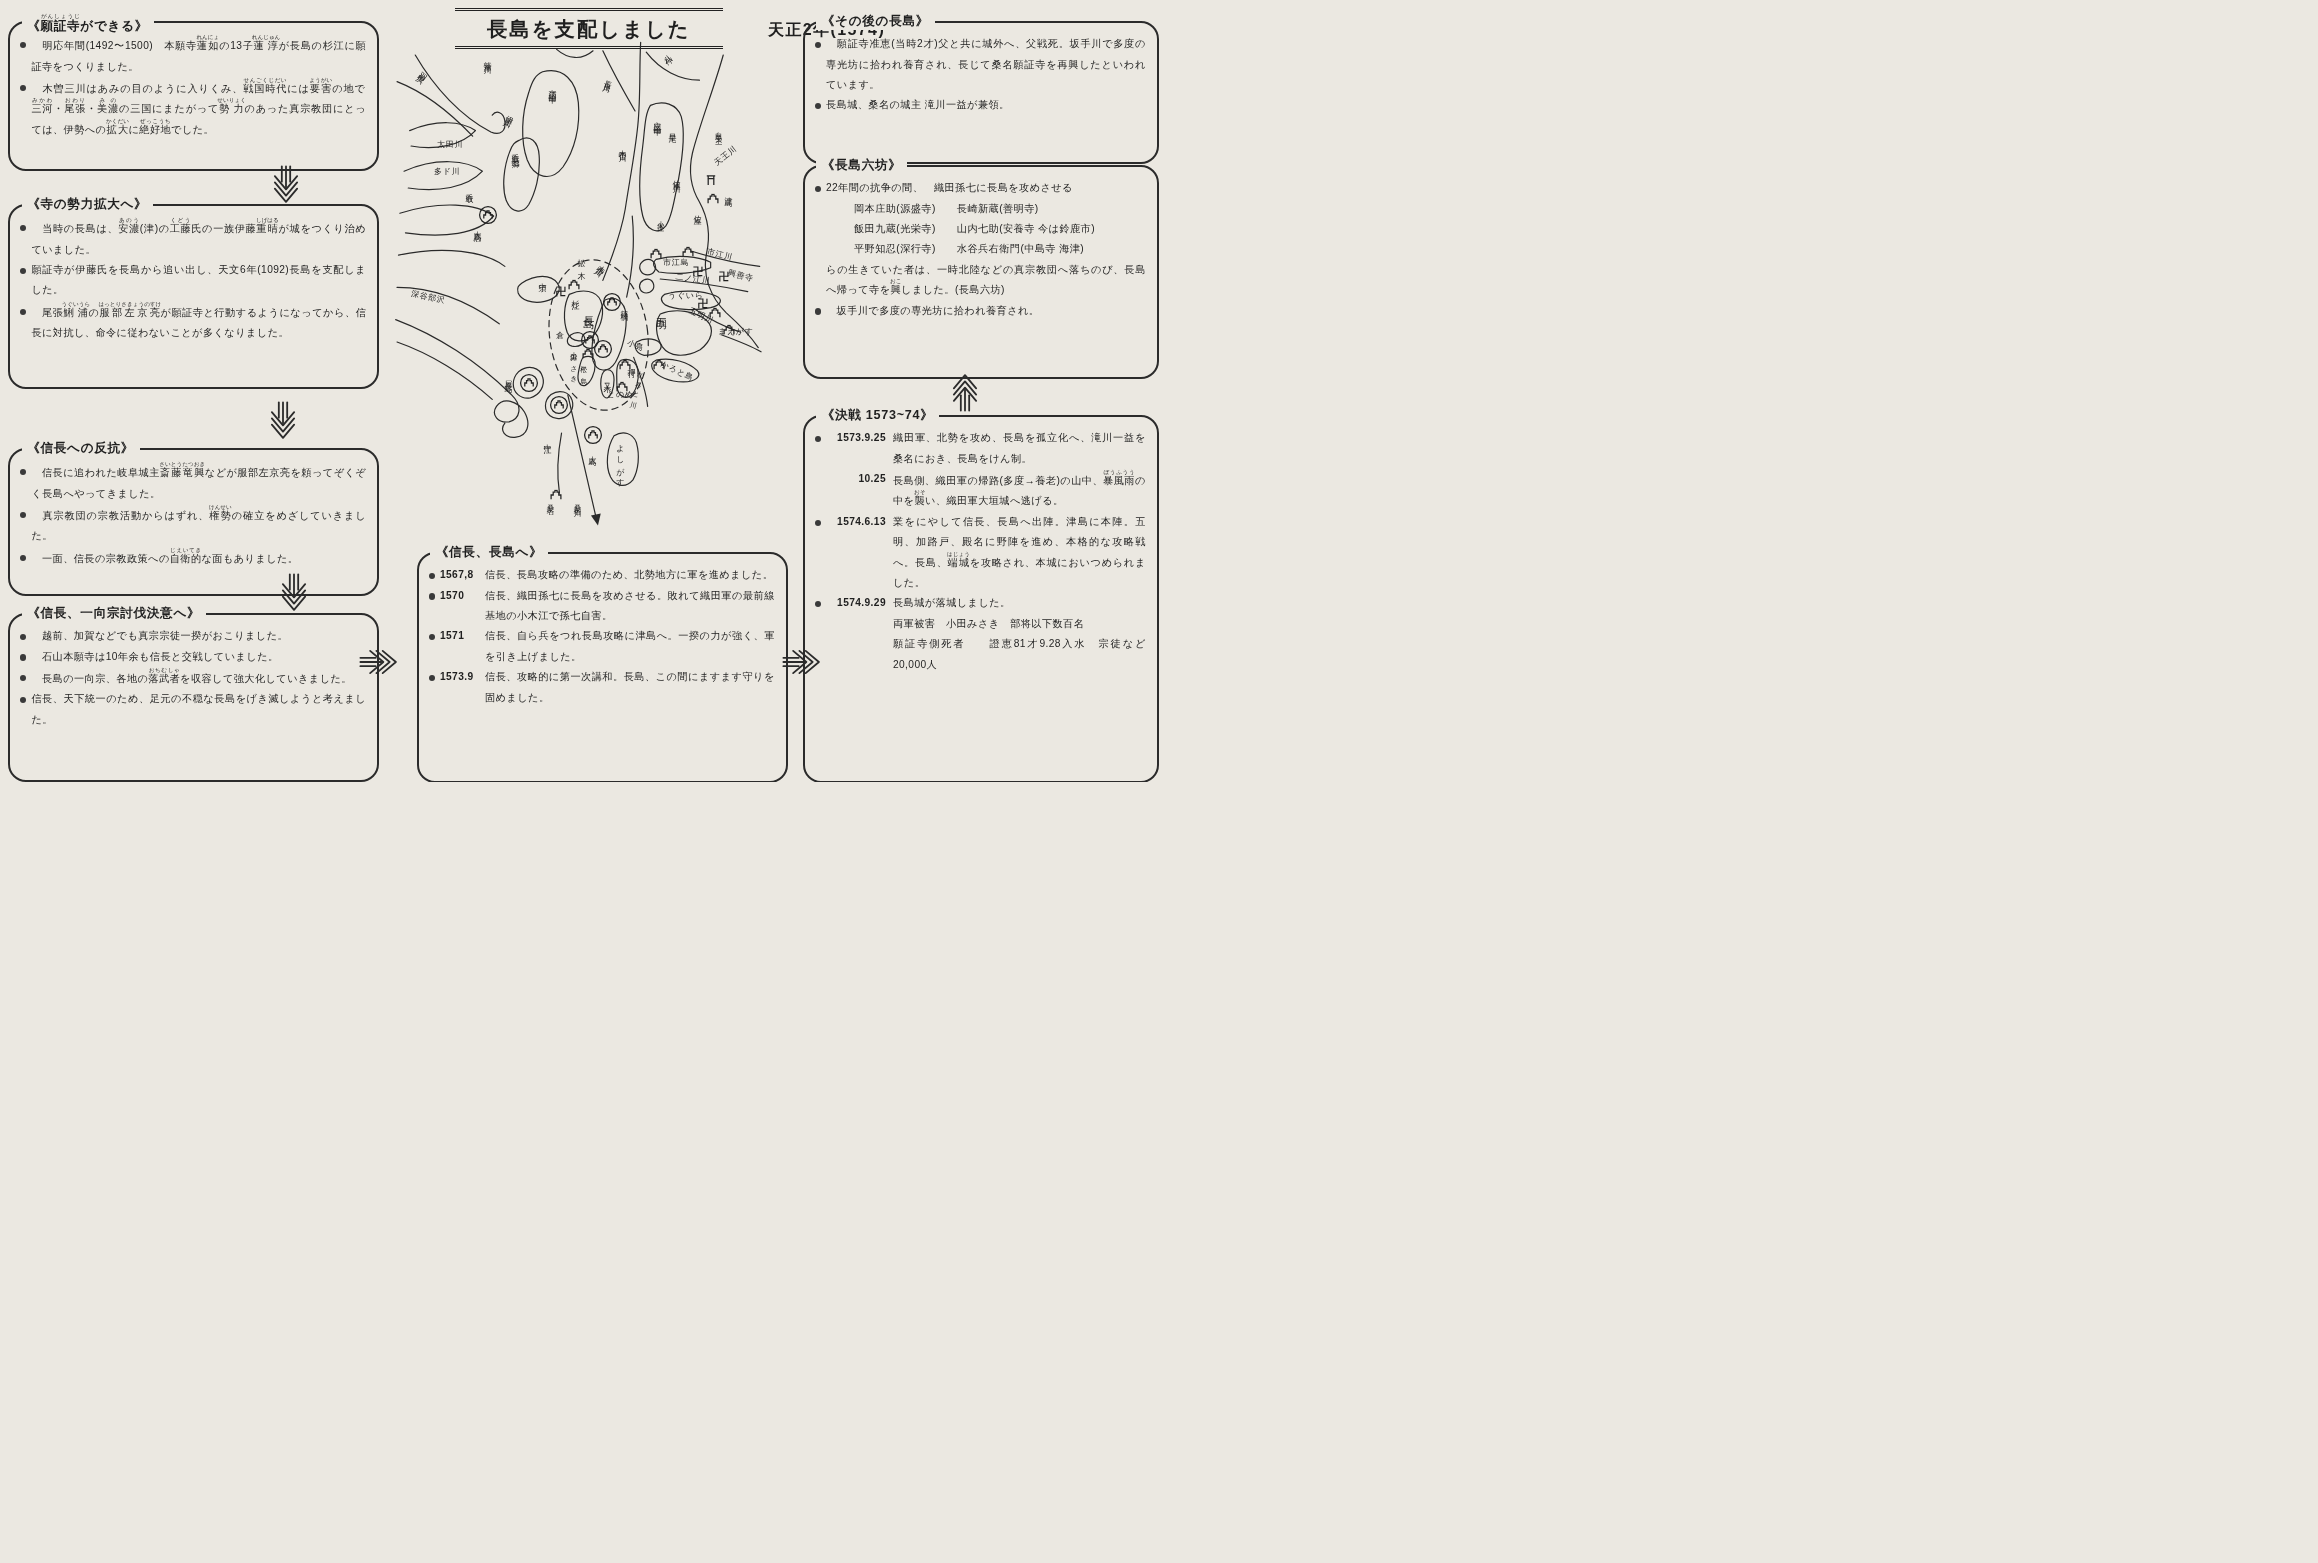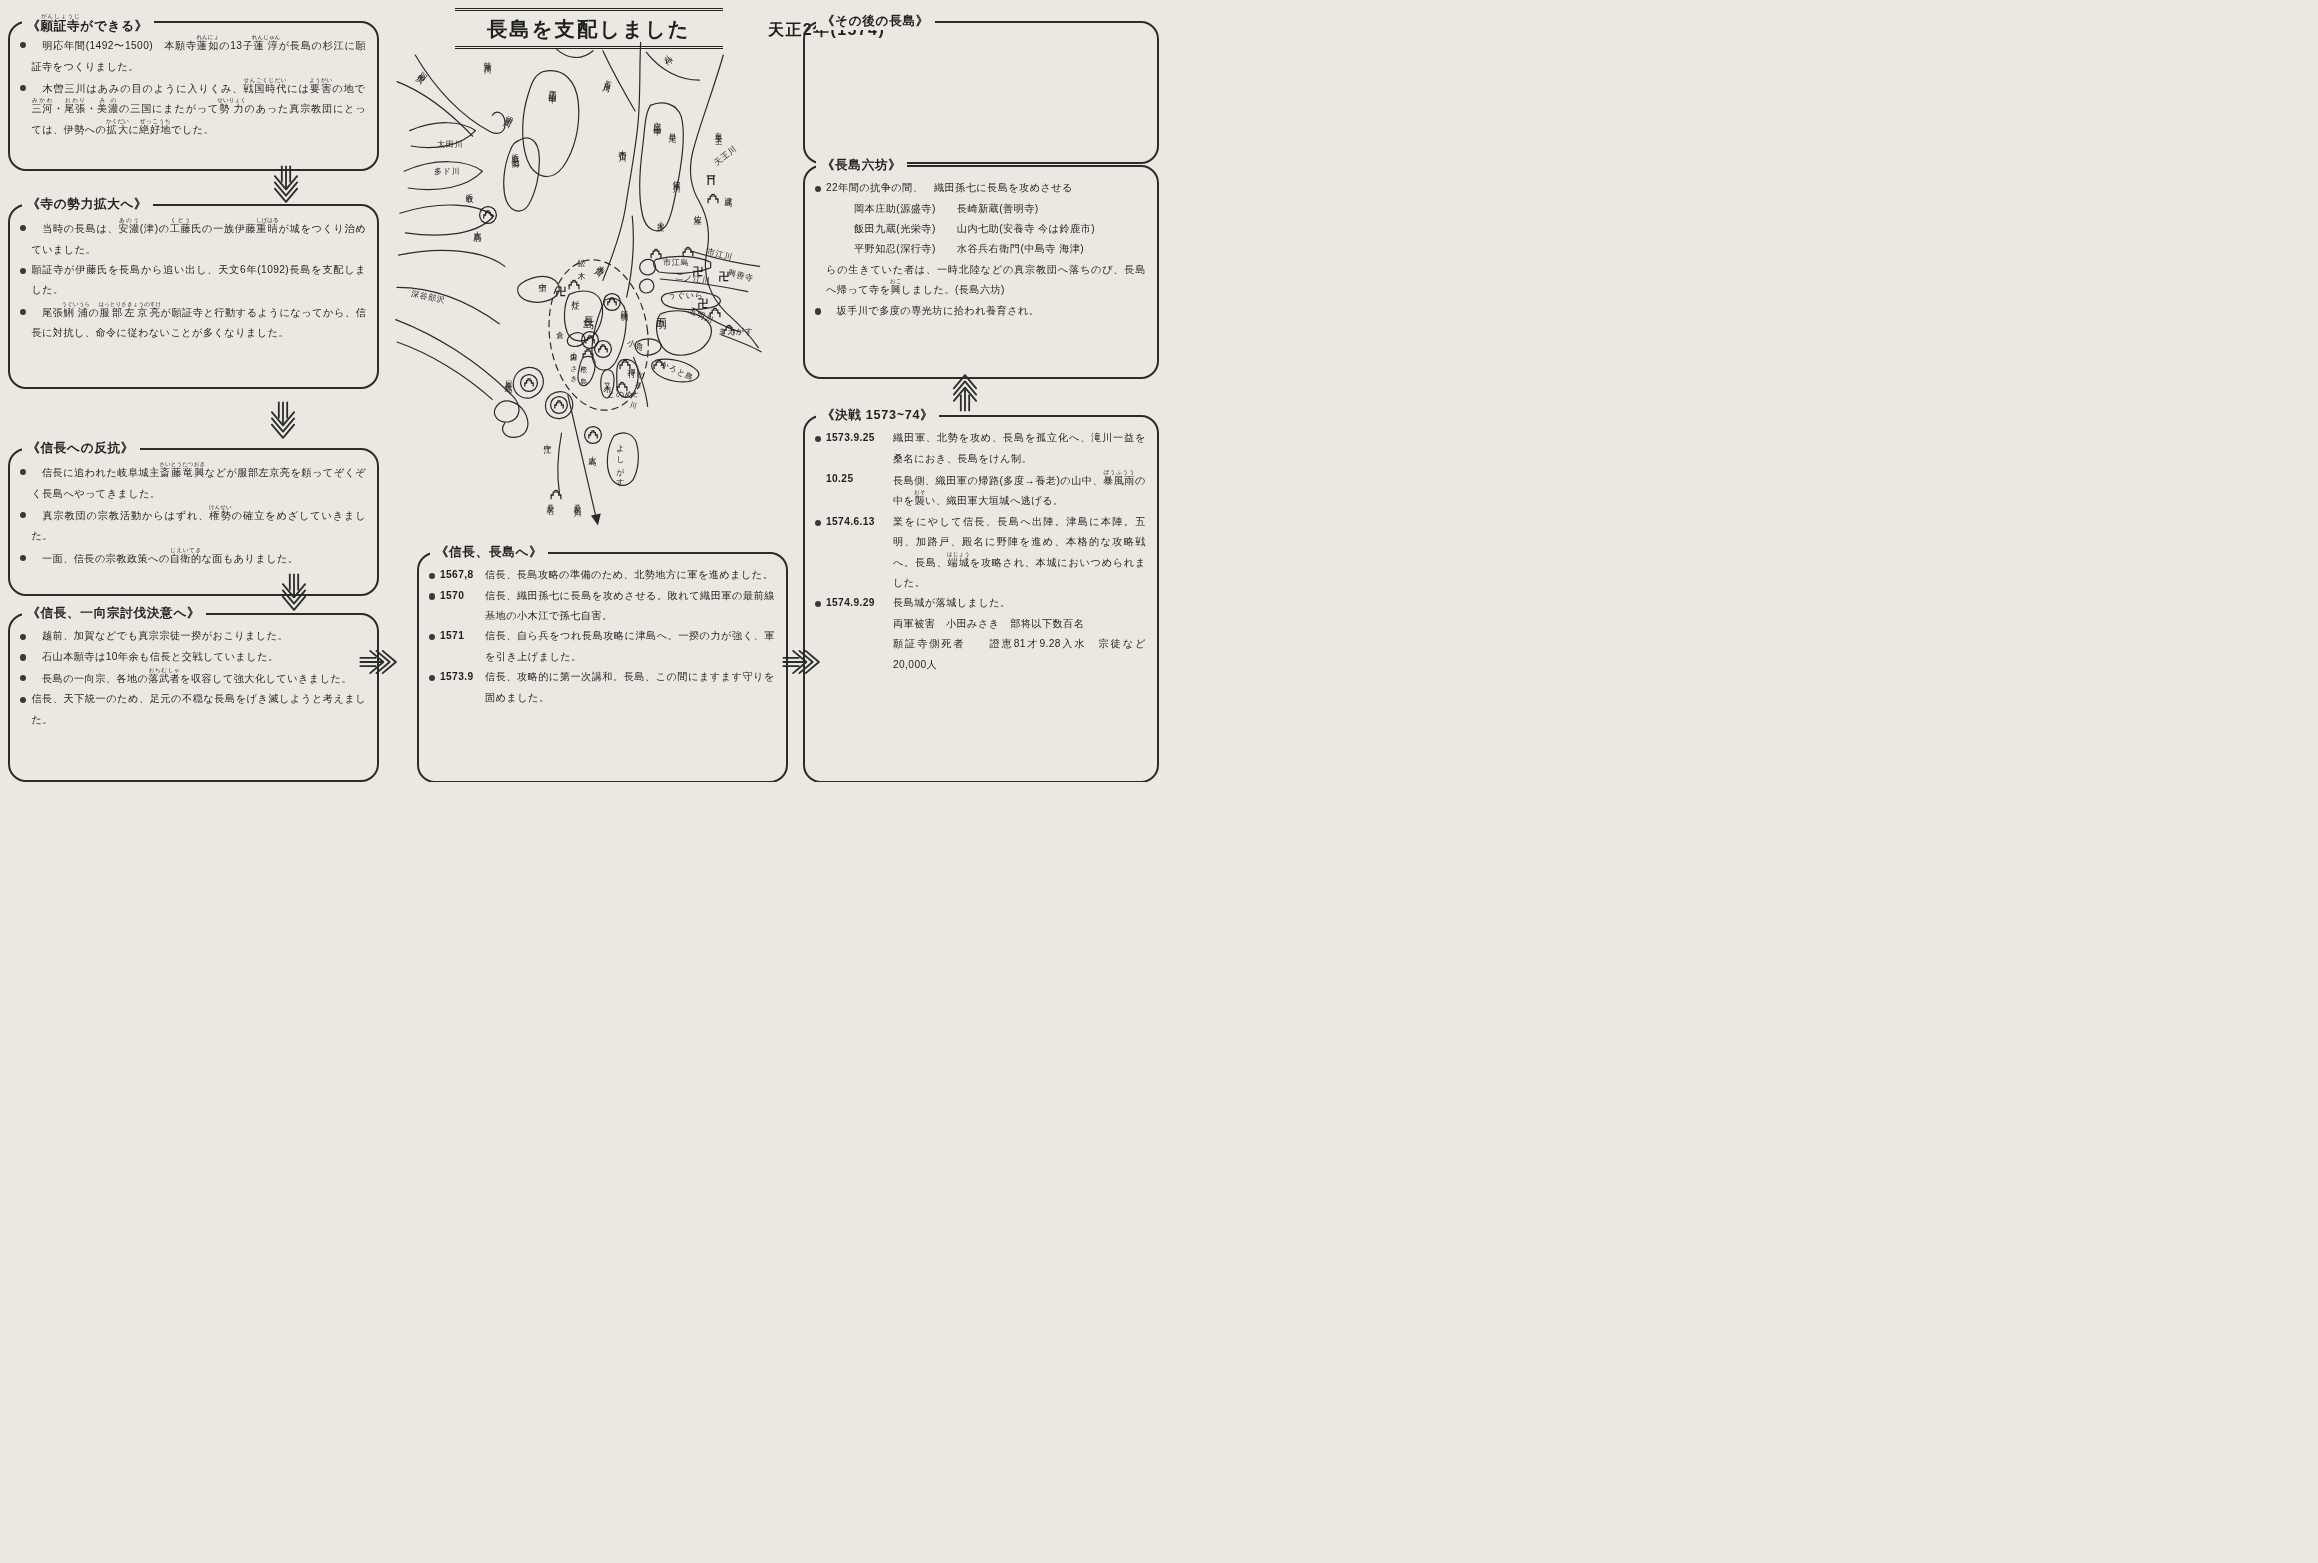--- a/index.html
+++ b/index.html
@@ -16,21 +16,21 @@
   }
   .box-body{padding:11.2px 11.2px 4.2px 9.8px}
   .row{display:flex;align-items:flex-start}
   .bdot{width:6.3px;height:6.3px;border-radius:50%;background:#3a3a3a;margin:7.7px 4.9px 0 0;flex:none}
   .btxt{flex:1;font-size:10.2px;line-height:2.0;text-align:justify;letter-spacing:0.4px}
   .row.ind .btxt{padding-left:28px}
   ruby rt{font-size:5.6px;letter-spacing:0;font-weight:400}
   
   .tdate{flex:none;font-size:10.2px;line-height:2.0;font-weight:600;letter-spacing:0.4px}
   .cbox .tdate{width:45px}
-  .rboxC .tdate{width:60px;text-align:left;padding-right:7px}
+  .rboxC .tdate{width:60px;text-align:right;padding-right:7px}
   
   .main-title{
     position:absolute;left:455px;top:8.4px;width:262px;text-align:center;
     font-size:20.3px;font-weight:800;letter-spacing:2.1px;
     border-top:3.5px double #222;border-bottom:3.5px double #222;padding:3.5px 2.8px;
   }
   .map-date{position:absolute;left:768px;top:19.6px;font-size:16px;font-weight:600;letter-spacing:1.4px}
   
   .arrow{position:absolute}
   .arrow svg{display:block}
@@ -152,20 +152,31 @@
       <div class="row">
         <span class="bdot"></span>
         <span class="tdate">1573.9</span>
         <span class="btxt">信長、攻略的に第一次講和。長島、この間にますます守りを固めました。</span>
       </div>
     </div>
 </div>
 
 <div class="box" style="left:803px;top:21px;width:352px;height:139px">
   <span class="box-title">《その後の長島》</span>
+  <div class="box-body">
+
+  <div class="row">
+        <span class="bdot"></span>
+        <span class="btxt">　願証寺准恵(当時2才)父と共に城外へ、父戦死。坂手川で多度の専光坊に拾われ養育され、長じて桑名願証寺を再興したといわれています。</span>
+      </div>
+      <div class="row">
+        <span class="bdot"></span>
+        <span class="btxt">長島城、桑名の城主 滝川一益が兼領。</span>
+      </div>
+    </div>
 </div>
 
 <div class="box" style="left:803px;top:165px;width:352px;height:210px">
   <span class="box-title">《長島六坊》</span>
   <div class="box-body">
 
   <div class="row">
         <span class="bdot"></span>
         <span class="btxt">22年間の抗争の間、　織田孫七に長島を攻めさせる</span>
       </div>

